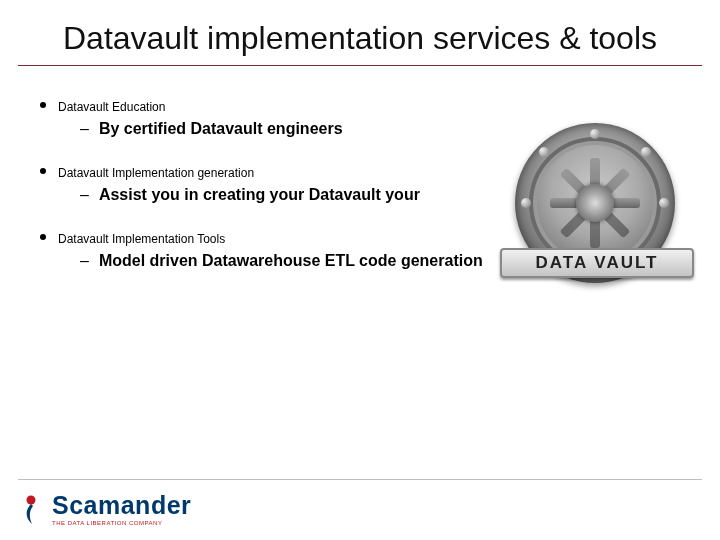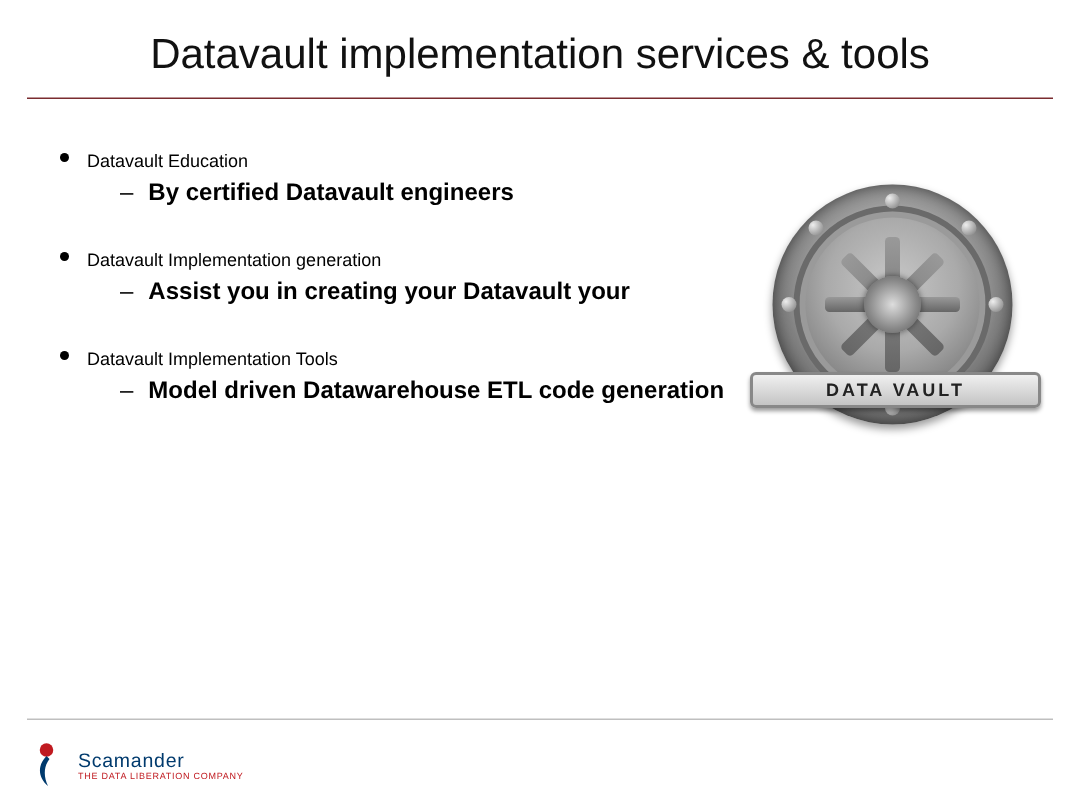--- a/index.html
+++ b/index.html
@@ -17,21 +17,21 @@
     width: 720px;
     height: 540px;
     box-sizing: border-box;
   }
   .title {
     position: absolute;
     top: 20px;
     left: 0;
     width: 720px;
     text-align: center;
-    font-size: 28px;
+    font-size: 32px;
     font-weight: 400;
     color: #111;
   }
   .hr {
     position: absolute;
     top: 65px;
     left: 18px;
     width: 684px;
     height: 0;
     border-top: 1px solid #7a2c30;
@@ -113,21 +113,21 @@
     width: 10px; height: 10px;
     border-radius: 50%;
     background: radial-gradient(circle at 30% 30%, #eee, #777);
   }
   .vault .label {
     position: absolute;
     top: 130px;
     left: -10px;
     width: 190px;
     text-align: center;
-    font-size: 12px;
+    font-size: 17px;
     font-weight: bold;
     letter-spacing: 2px;
     color: #222;
     background: linear-gradient(#f0f0f0, #c4c4c4);
     border: 2px solid #888;
     border-radius: 4px;
     padding: 3px 0;
     box-shadow: 0 2px 3px rgba(0,0,0,0.4);
   }
   
@@ -149,23 +149,23 @@
   }
   .logo .mark {
     width: 24px;
     height: 32px;
     position: relative;
   }
   .logo .text {
     line-height: 1;
   }
   .logo .name {
-    font-size: 13px;
+    font-size: 25px;
     color: #003a6d;
-    font-weight: 400;
+    font-weight: 700;
     letter-spacing: 0.5px;
   }
   .logo .tag {
     font-size: 6px;
     color: #c01a20;
     letter-spacing: 0.5px;
     margin-top: 2px;
   }
 </style>
 </head>

